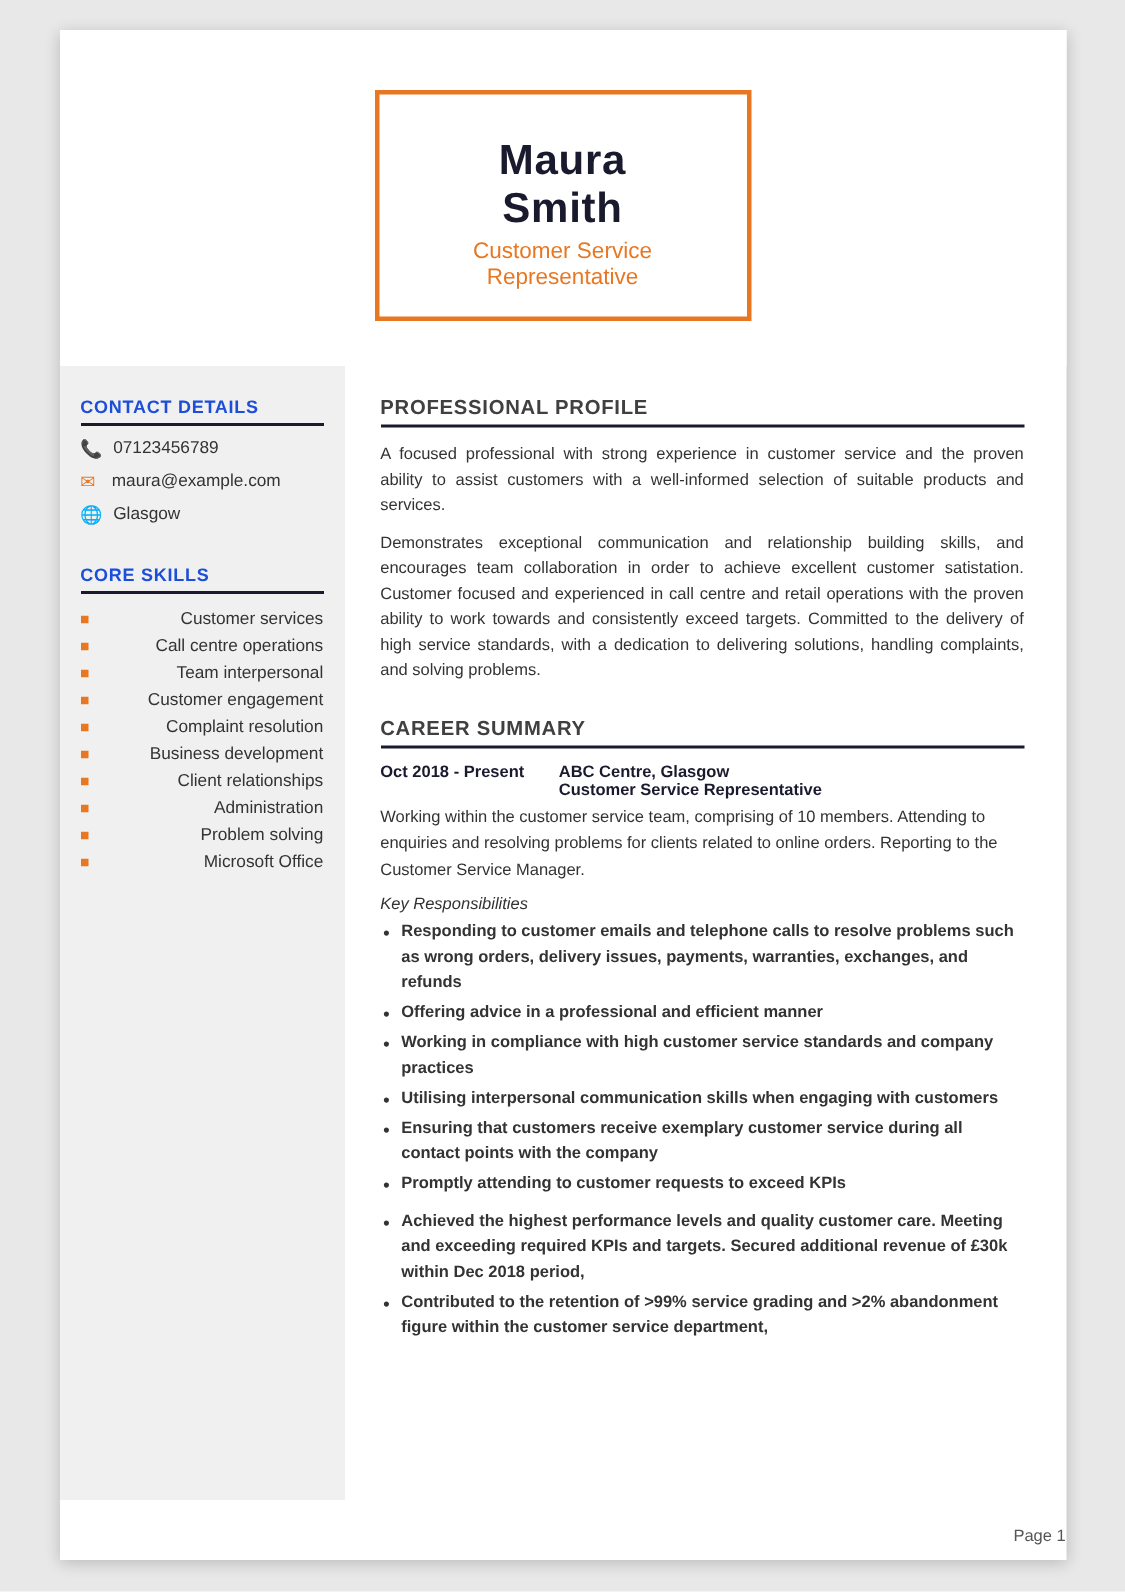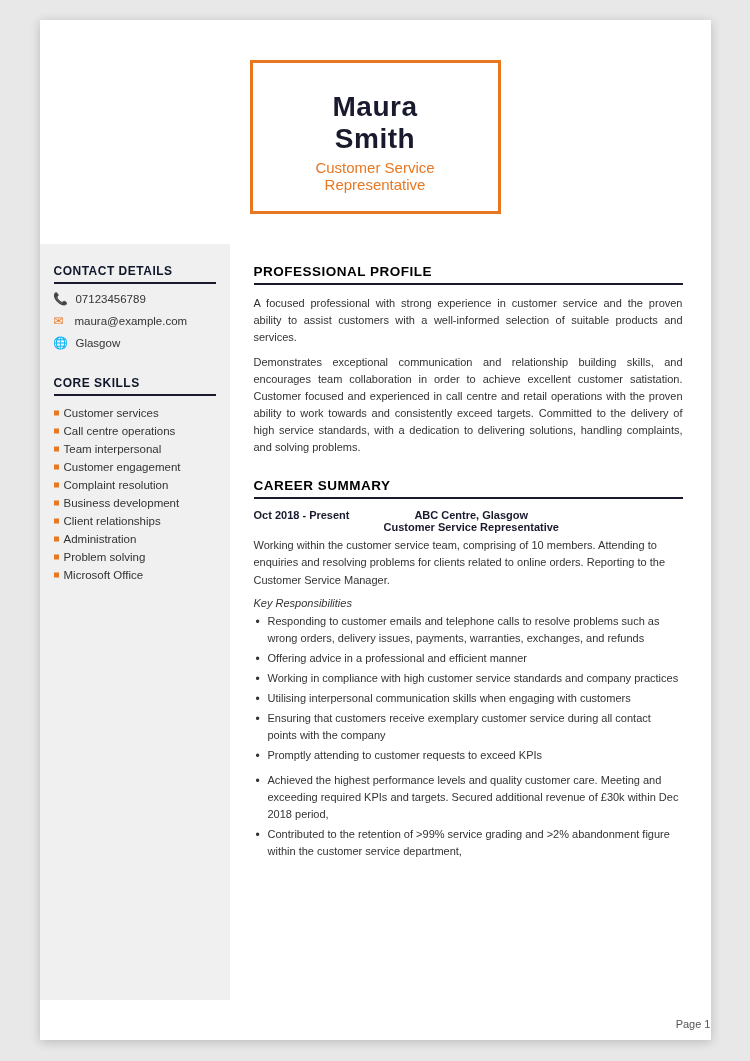--- a/index.html
+++ b/index.html
@@ -49,21 +49,21 @@
     
     .sidebar {
       width: 190px;
       min-width: 190px;
       background: #f0f0f0;
       padding: 20px 14px 20px 14px;
     }
     .sidebar-section-title {
       font-size: 12px;
       font-weight: 900;
-      color: #0f172a;
+      color: #1d4ed8;
       text-transform: uppercase;
       letter-spacing: 0.5px;
       margin-bottom: 8px;
       padding-bottom: 4px;
       border-bottom: 2px solid #1a1a2e;
     }
     .contact-item {
       display: flex;
       align-items: center;
       font-size: 11.5px;
@@ -78,20 +78,21 @@
     }
     .skills-list {
       list-style: none;
       margin-top: 6px;
     }
     .skills-list li {
       font-size: 11.5px;
       color: #333;
       padding: 3px 0 3px 10px;
       position: relative;
+      text-align: right;
     }
     .skills-list li::before {
       content: '';
       position: absolute;
       left: 0;
       top: 50%;
       transform: translateY(-50%);
       width: 5px;
       height: 5px;
       background: #e87722;
@@ -100,21 +101,21 @@
       height: 18px;
     }
     
     .main {
       flex: 1;
       padding: 20px 28px 20px 24px;
     }
     .section-title {
       font-size: 13.5px;
       font-weight: 900;
-      color: #000000;
+      color: #404040;
       text-transform: uppercase;
       letter-spacing: 0.5px;
       border-bottom: 2px solid #1a1a2e;
       padding-bottom: 4px;
       margin-bottom: 10px;
     }
     .profile-text {
       font-size: 11px;
       color: #333;
       line-height: 1.55;
@@ -122,21 +123,21 @@
       text-align: justify;
     }
     .section-gap {
       height: 14px;
     }
     .career-entry {
       margin-bottom: 10px;
     }
     .career-header {
       display: flex;
-      gap: 20px;
+      gap: 9px;
       margin-bottom: 4px;
     }
     .outline-label {
       font-size: 11px;
       font-style: italic;
       color: #333;
       margin-bottom: 4px;
       margin-top: 2px;
     }
     .outline-text {
@@ -148,20 +149,21 @@
     .responsibilities-label {
       font-size: 11px;
       font-style: italic;
       color: #333;
       margin-bottom: 4px;
     }
     .bullet-list {
       list-style: none;
       margin-bottom: 8px;
       padding-left: 0;
+      font-weight: bold;
     }
     .bullet-list li {
       font-size: 11px;
       color: #333;
       line-height: 1.55;
       padding-left: 14px;
       position: relative;
       margin-bottom: 3px;
     }
     .bullet-list li::before {
@@ -233,21 +235,21 @@
       <p class="profile-text">Demonstrates exceptional communication and relationship building skills, and encourages team collaboration in order to achieve excellent customer satistation. Customer focused and experienced in call centre and retail operations with the proven ability to work towards and consistently exceed targets. Committed to the delivery of high service standards, with a dedication to delivering solutions, handling complaints, and solving problems.</p>
 
       <div class="section-gap"></div>
 
       <div class="section-title">CAREER SUMMARY</div>
 
       <div class="career-entry">
         <div class="career-header">
           <div style="font-size:11px;font-weight:700;color:#1a1a2e;min-width:110px;">Oct 2018 - Present</div>
           <div>
-            <div style="font-size:11px;font-weight:700;color:#1a1a2e;text-align:center;">ABC Centre, Glasgow</div>
+            <div style="font-size:11px;font-weight:700;color:#1a1a2e;">ABC Centre, Glasgow</div>
             <div style="font-size:11px;font-weight:700;color:#1a1a2e;">Customer Service Representative</div>
           </div>
         </div>
 
         <div class="outline-text">Working within the customer service team, comprising of 10 members. Attending to enquiries and resolving problems for clients related to online orders. Reporting to the Customer Service Manager.</div>
 
         <div class="responsibilities-label">Key Responsibilities</div>
         <ul class="bullet-list">
           <li>Responding to customer emails and telephone calls to resolve problems such as wrong orders, delivery issues, payments, warranties, exchanges, and refunds</li>
           <li>Offering advice in a professional and efficient manner</li>

